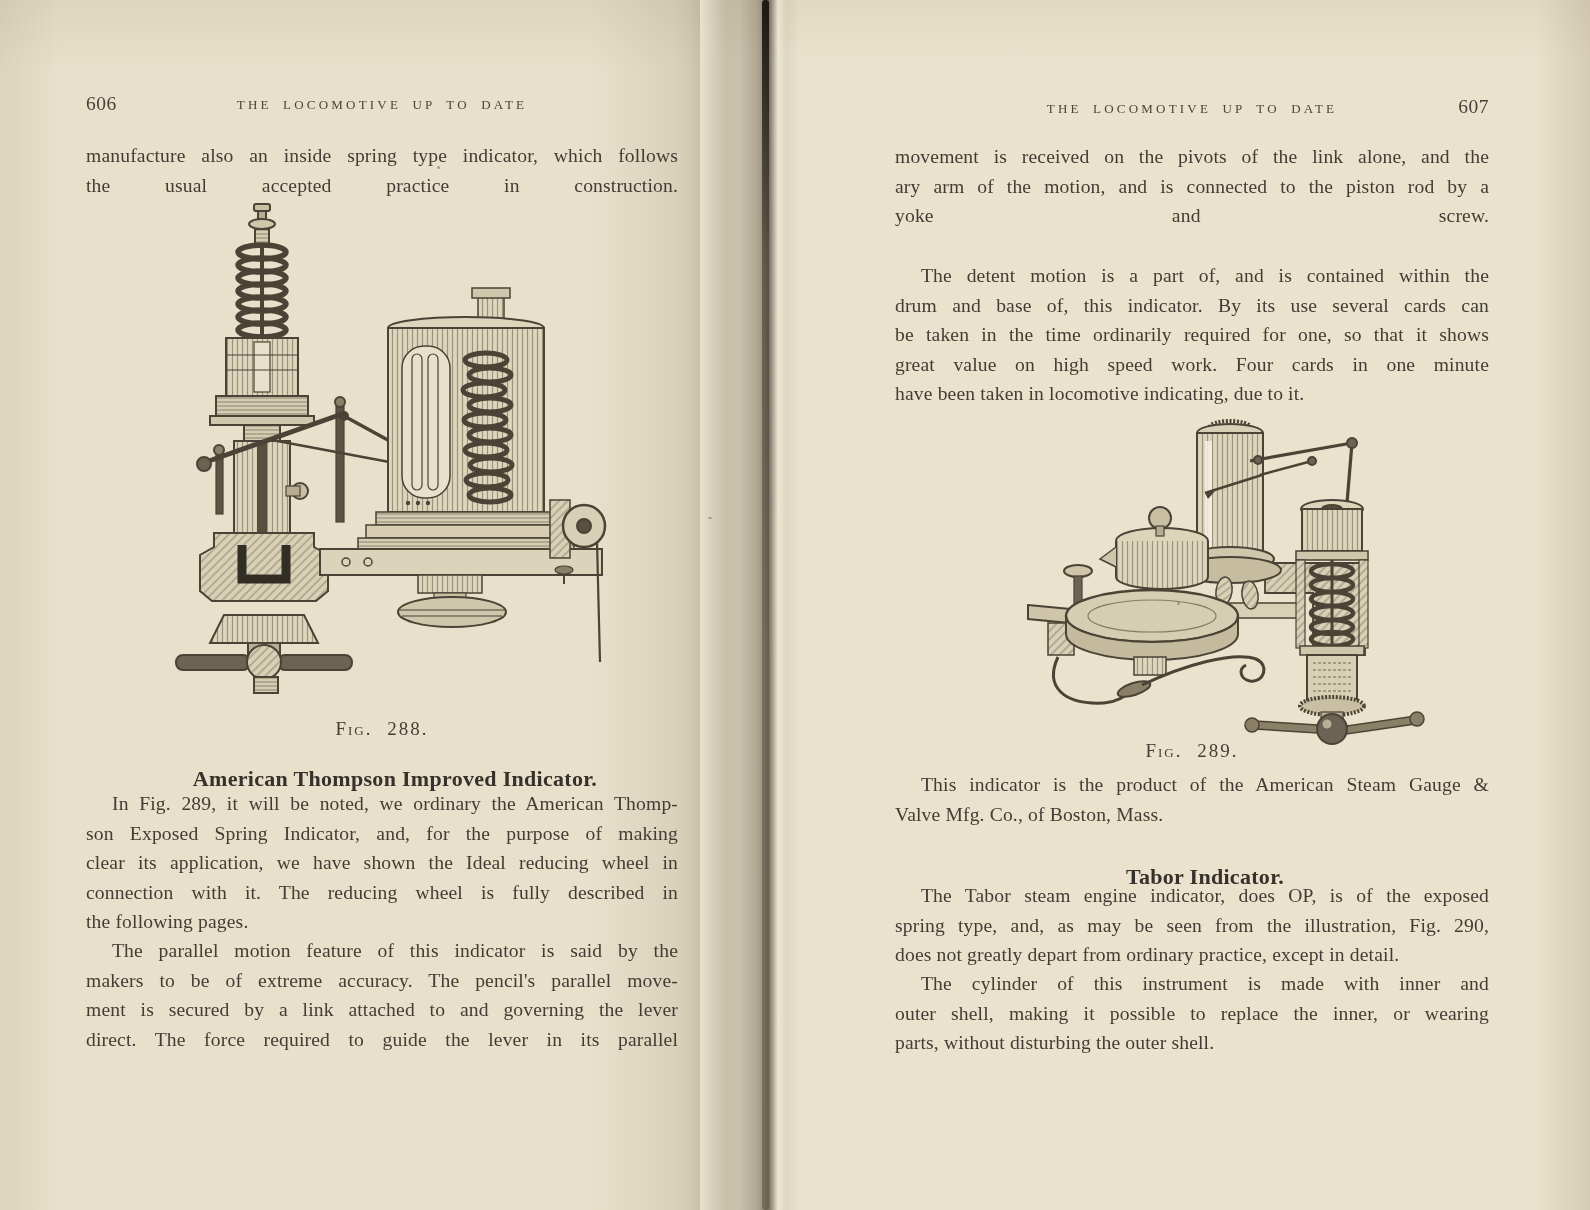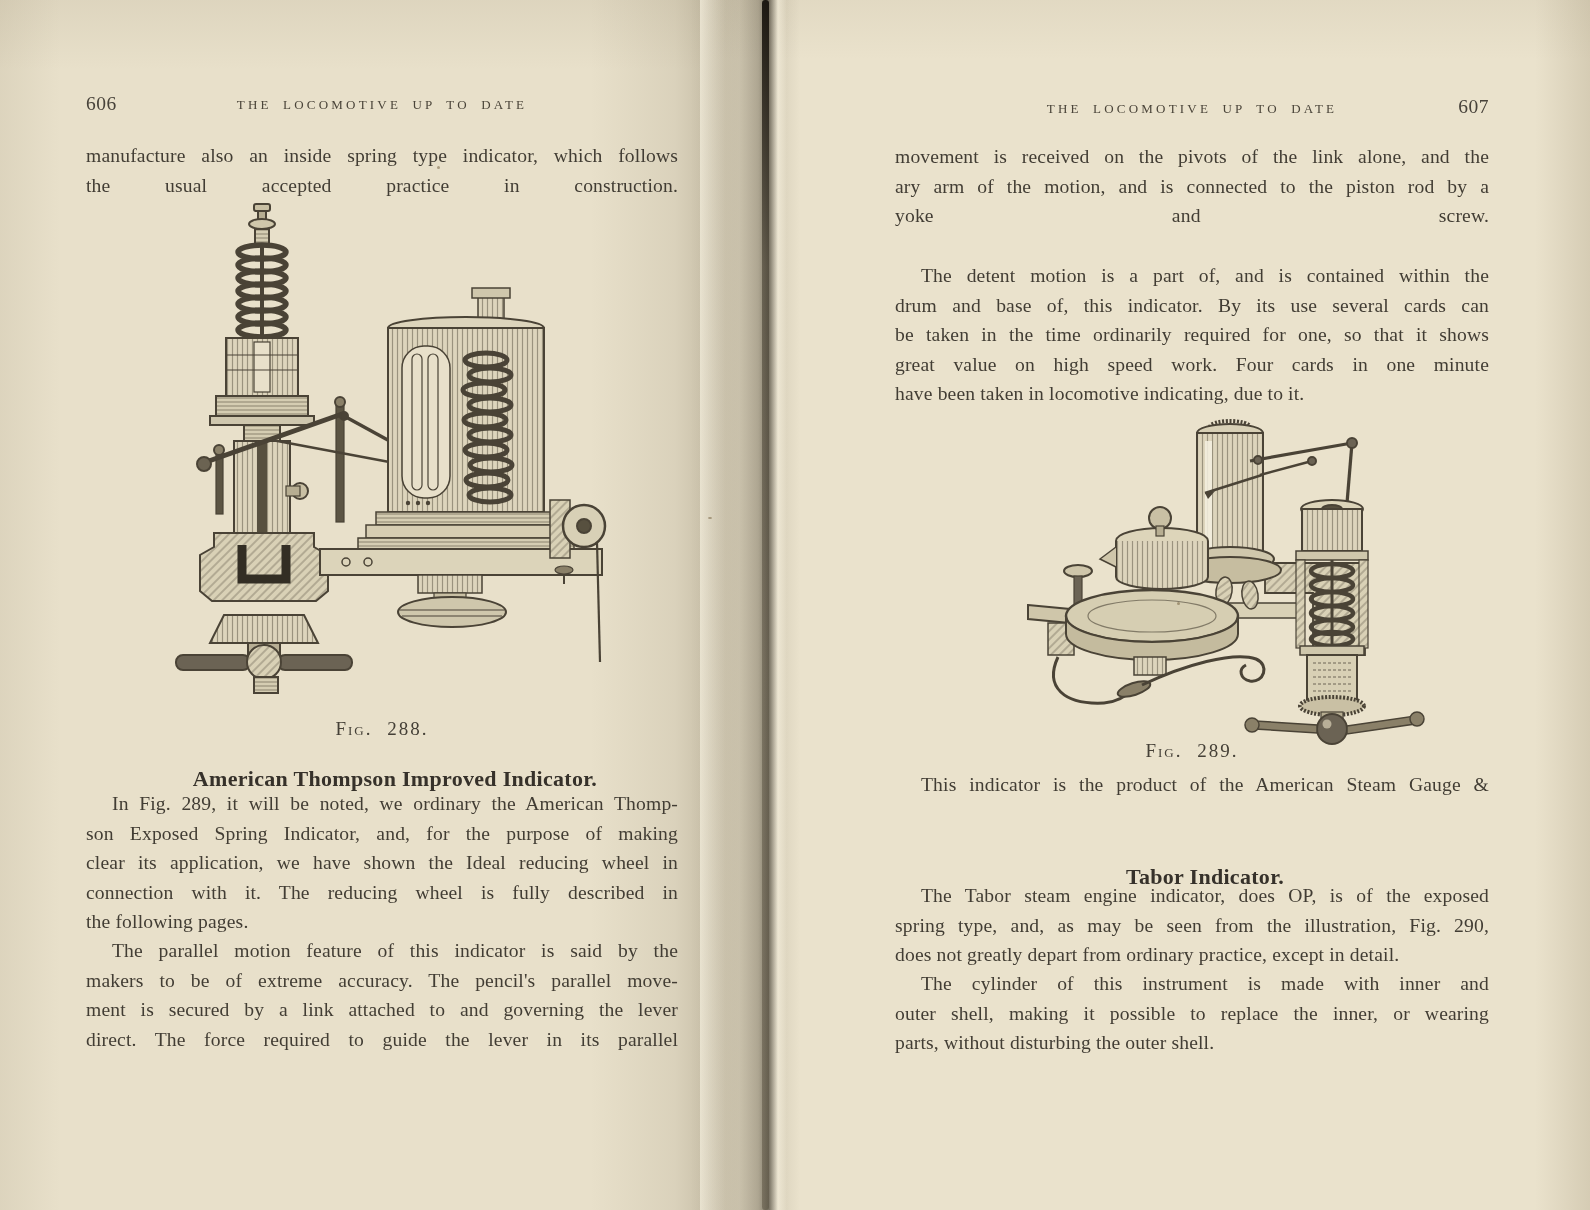--- a/index.html
+++ b/index.html
@@ -335,20 +335,21 @@
           <path d="M347,313 L415,303 L415,311 L347,321 z" fill="#8a8068" stroke-width="1.5"></path>
           <circle cx="417" cy="306" r="7" fill="#8a8068" stroke-width="1.5"></circle>
         </g>
       </svg>
     </figure>
 
     <div class="caption" style="top:740px">Fig. 289.</div>
 
     <div class="para indent" style="top:770px">
         <div class="tline">This indicator is the product of the American Steam Gauge &amp;</div>
+        <div class="tline last">Valve Mfg. Co., of Boston, Mass.</div>
       </div>
 
     <h2 class="sechead" style="top:851px">Tabor Indicator.</h2>
 
     <div class="para indent" style="top:881px">
         <div class="tline">The Tabor steam engine indicator, does OP, is of the exposed</div>
         <div class="tline">spring type, and, as may be seen from the illustration, Fig. 290,</div>
         <div class="tline last">does not greatly depart from ordinary practice, except in detail.</div>
       </div>
 

